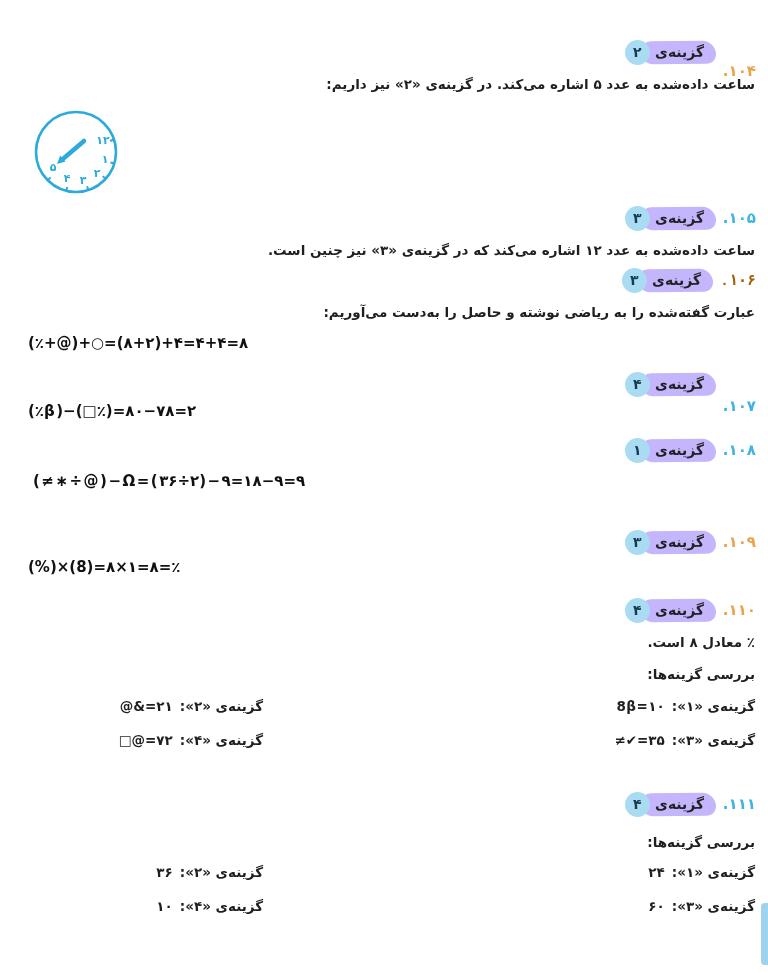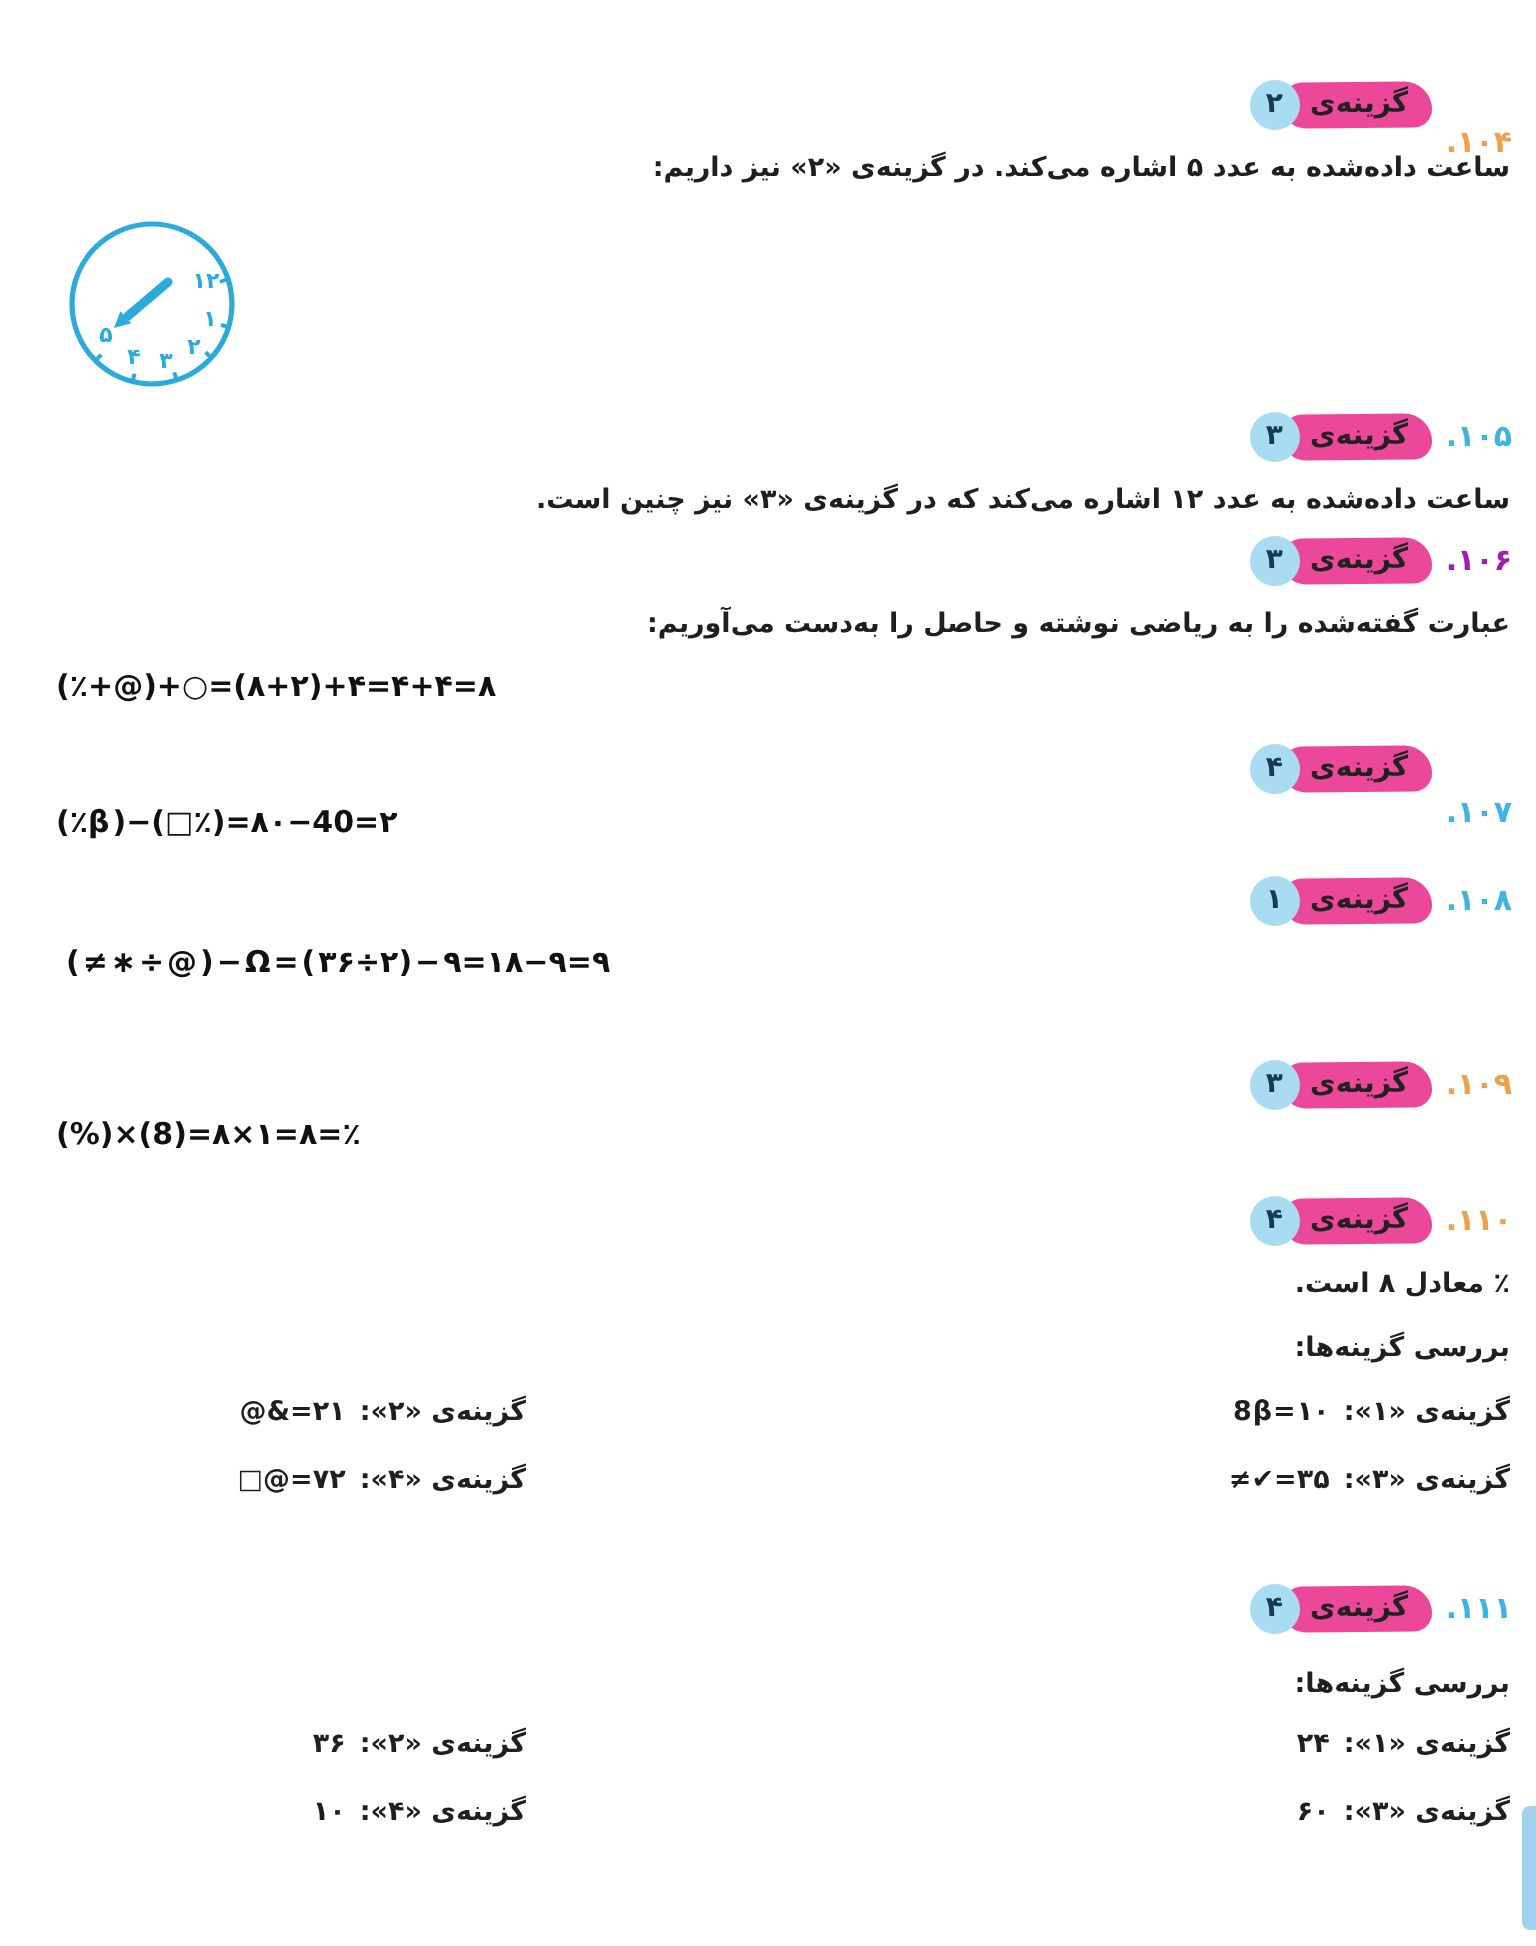--- a/index.html
+++ b/index.html
@@ -5,21 +5,21 @@
   html,body{margin:0;padding:0;background:#e9e9e9;}
   #page{
     position:relative;width:768px;height:973px;background:#ffffff;
     font-family:"DejaVu Sans","Liberation Sans",sans-serif;
     color:#1f1f1f;overflow:hidden;margin:0 auto;direction:rtl;
   }
   .item-header{position:absolute;right:12px;display:flex;align-items:center;gap:7px;height:28px;}
   .item-number{font-size:15px;font-weight:bold;letter-spacing:.5px;}
   .badge{display:flex;align-items:center;}
   .badge-word{
-    background:#ec4899;color:#222;font-weight:bold;font-size:14px;
+    background:#c4b5fd;color:#222;font-weight:bold;font-size:14px;
     padding:3px 12px 4px 14px;border-radius:10px 14px 9px 12px;
     transform:rotate(-.6deg);
   }
   .badge-circle{
     width:25px;height:25px;border-radius:50%;background:#a9dbf2;color:#163c52;
     font-weight:bold;font-size:14px;display:flex;align-items:center;justify-content:center;
     margin-right:-9px;z-index:2;
   }
   .hline{position:absolute;right:13px;font-size:13.5px;font-weight:600;white-space:nowrap;}
   .eq{
@@ -77,37 +77,37 @@
   <div class="item-header" style="top:204px">
     <span class="item-number" style="color: rgb(63, 180, 228);">۱۰۵.</span>
     <span class="badge">
       <span class="badge-word">گزینه‌ی</span>
       <span class="badge-circle">۳</span>
     </span>
   </div>
   <div class="hline" style="top:242px">ساعت داده‌شده به عدد ۱۲ اشاره می‌کند که در گزینه‌ی «۳» نیز چنین است.</div>
 
   <div class="item-header" style="top:266px">
-    <span class="item-number" style="color: #a21caf;">۱۰۶.</span>
+    <span class="item-number" style="color: #a16207; font-family: Liberation Mono, monospace;">۱۰۶.</span>
     <span class="badge">
       <span class="badge-word">گزینه‌ی</span>
       <span class="badge-circle">۳</span>
     </span>
   </div>
   <div class="hline" style="top:304px">عبارت گفته‌شده را به ریاضی نوشته و حاصل را به‌دست می‌آوریم:</div>
   <div class="eq" style="top:334px;left:28px">(٪+@)+○=(۸+۲)+۴=۴+۴=۸</div>
 
   <div class="item-header" style="top:370px">
     <span class="item-number" style="color: rgb(63, 180, 228); margin-top: 44px;">۱۰۷.</span>
     <span class="badge">
       <span class="badge-word">گزینه‌ی</span>
       <span class="badge-circle">۴</span>
     </span>
   </div>
-  <div class="eq" style="top:402px;left:28px">(٪β)−(□٪)=۸۰−40=۲</div>
+  <div class="eq" style="top:402px;left:28px">(٪β)−(□٪)=۸۰−۷۸=۲</div>
 
   <div class="item-header" style="top:436px">
     <span class="item-number" style="color: rgb(63, 180, 228);">۱۰۸.</span>
     <span class="badge">
       <span class="badge-word">گزینه‌ی</span>
       <span class="badge-circle">۱</span>
     </span>
   </div>
   <div class="eq" style="top:472px;left:33px">(≠∗÷@)−Ω=(۳۶÷۲)−۹=۱۸−۹=۹</div>
 

